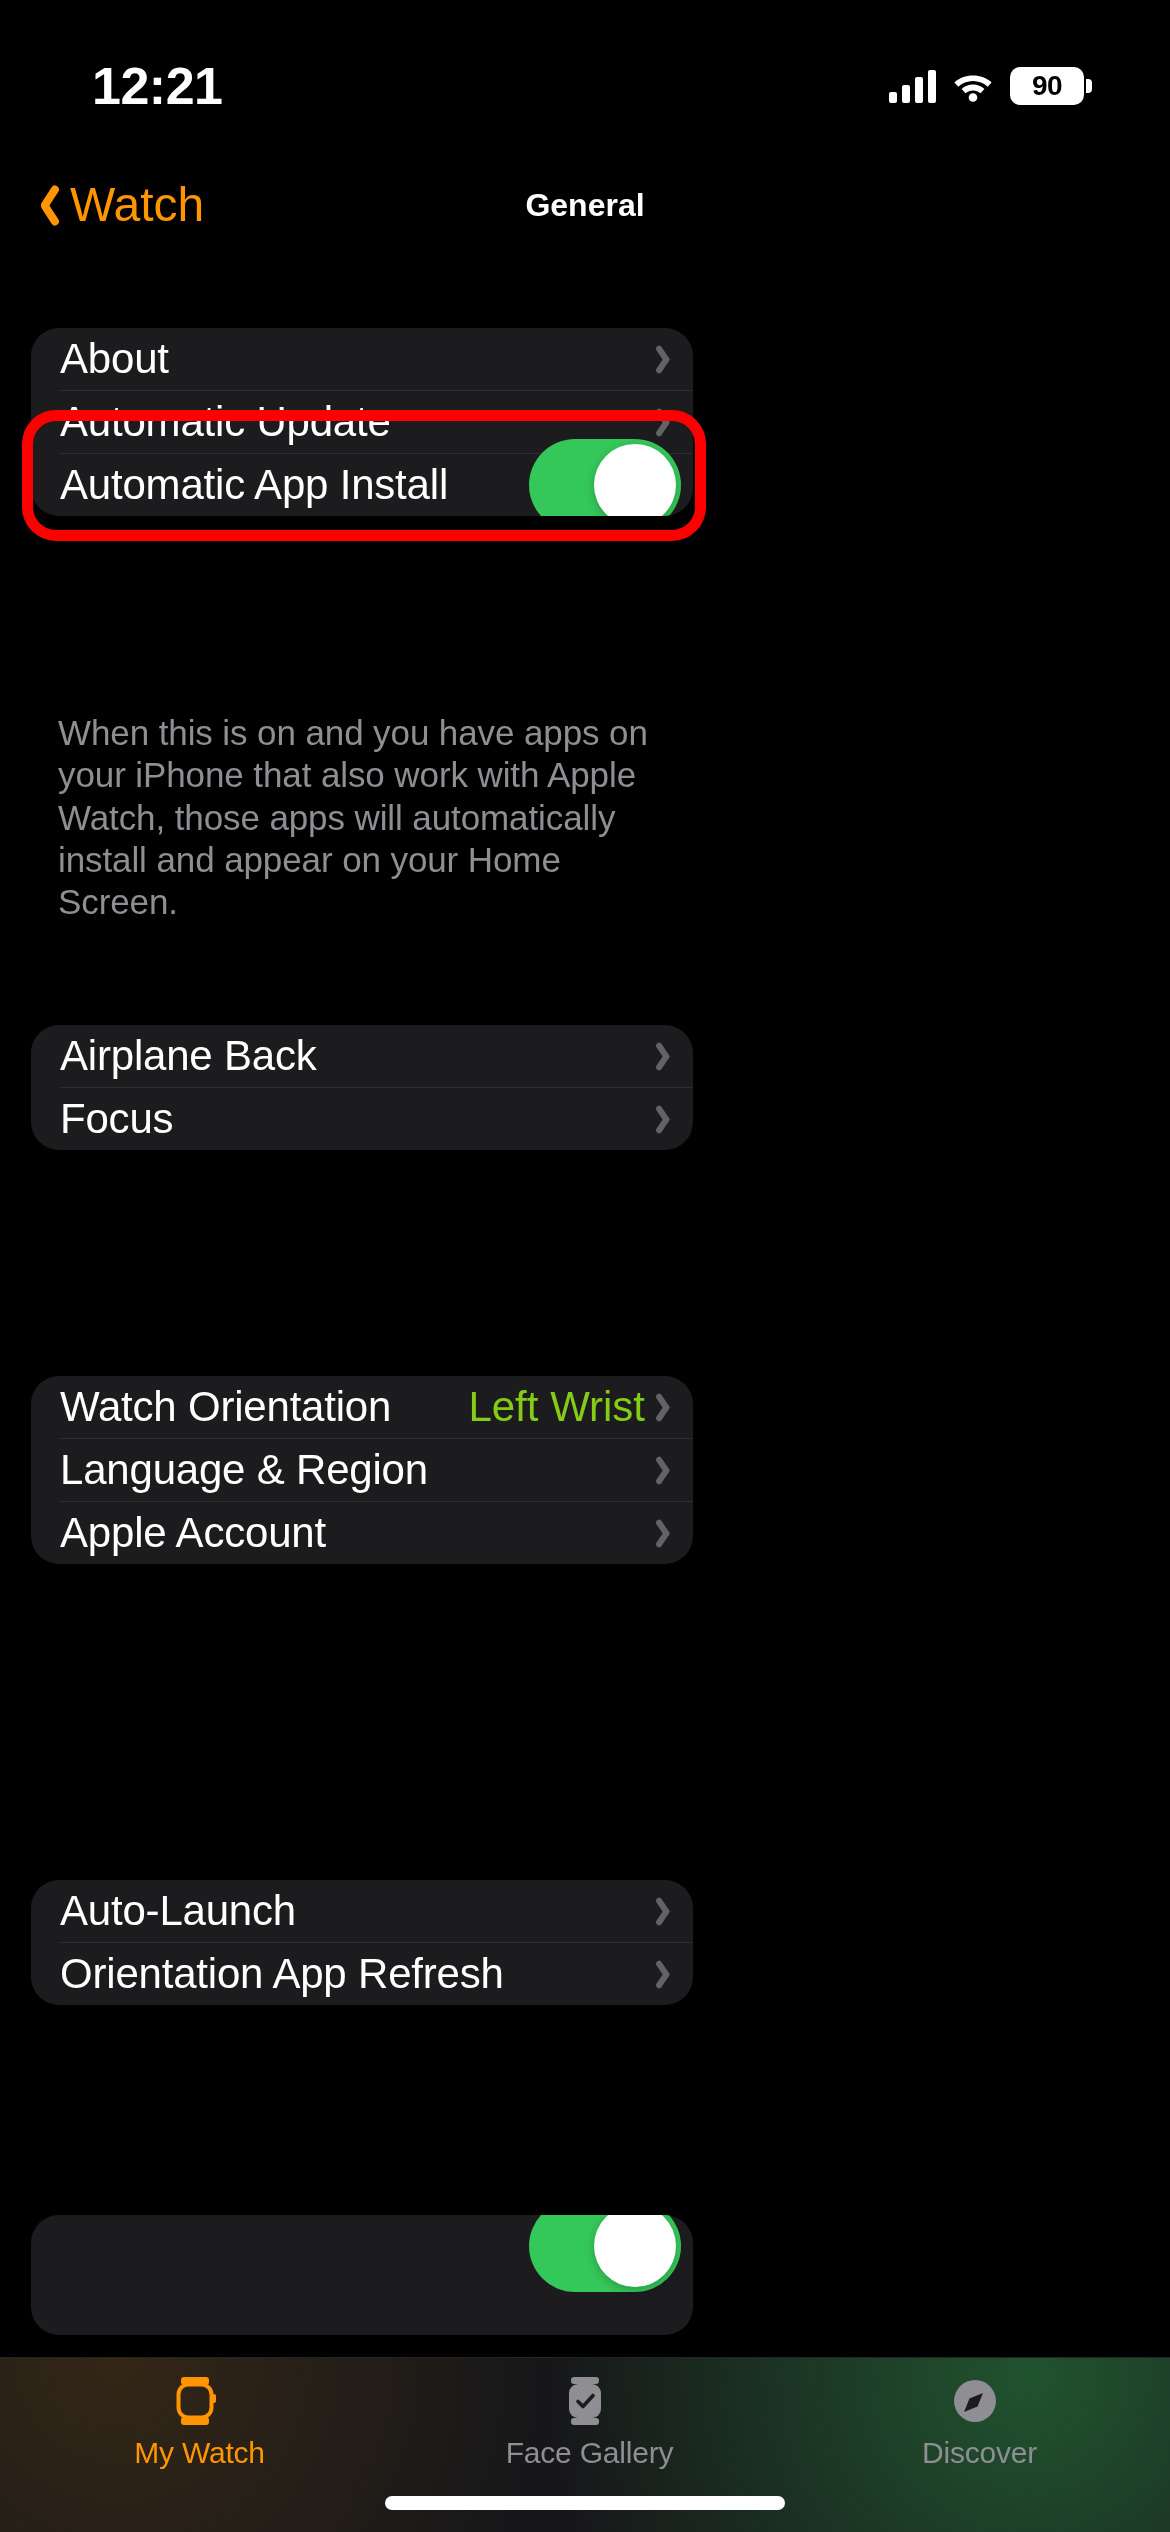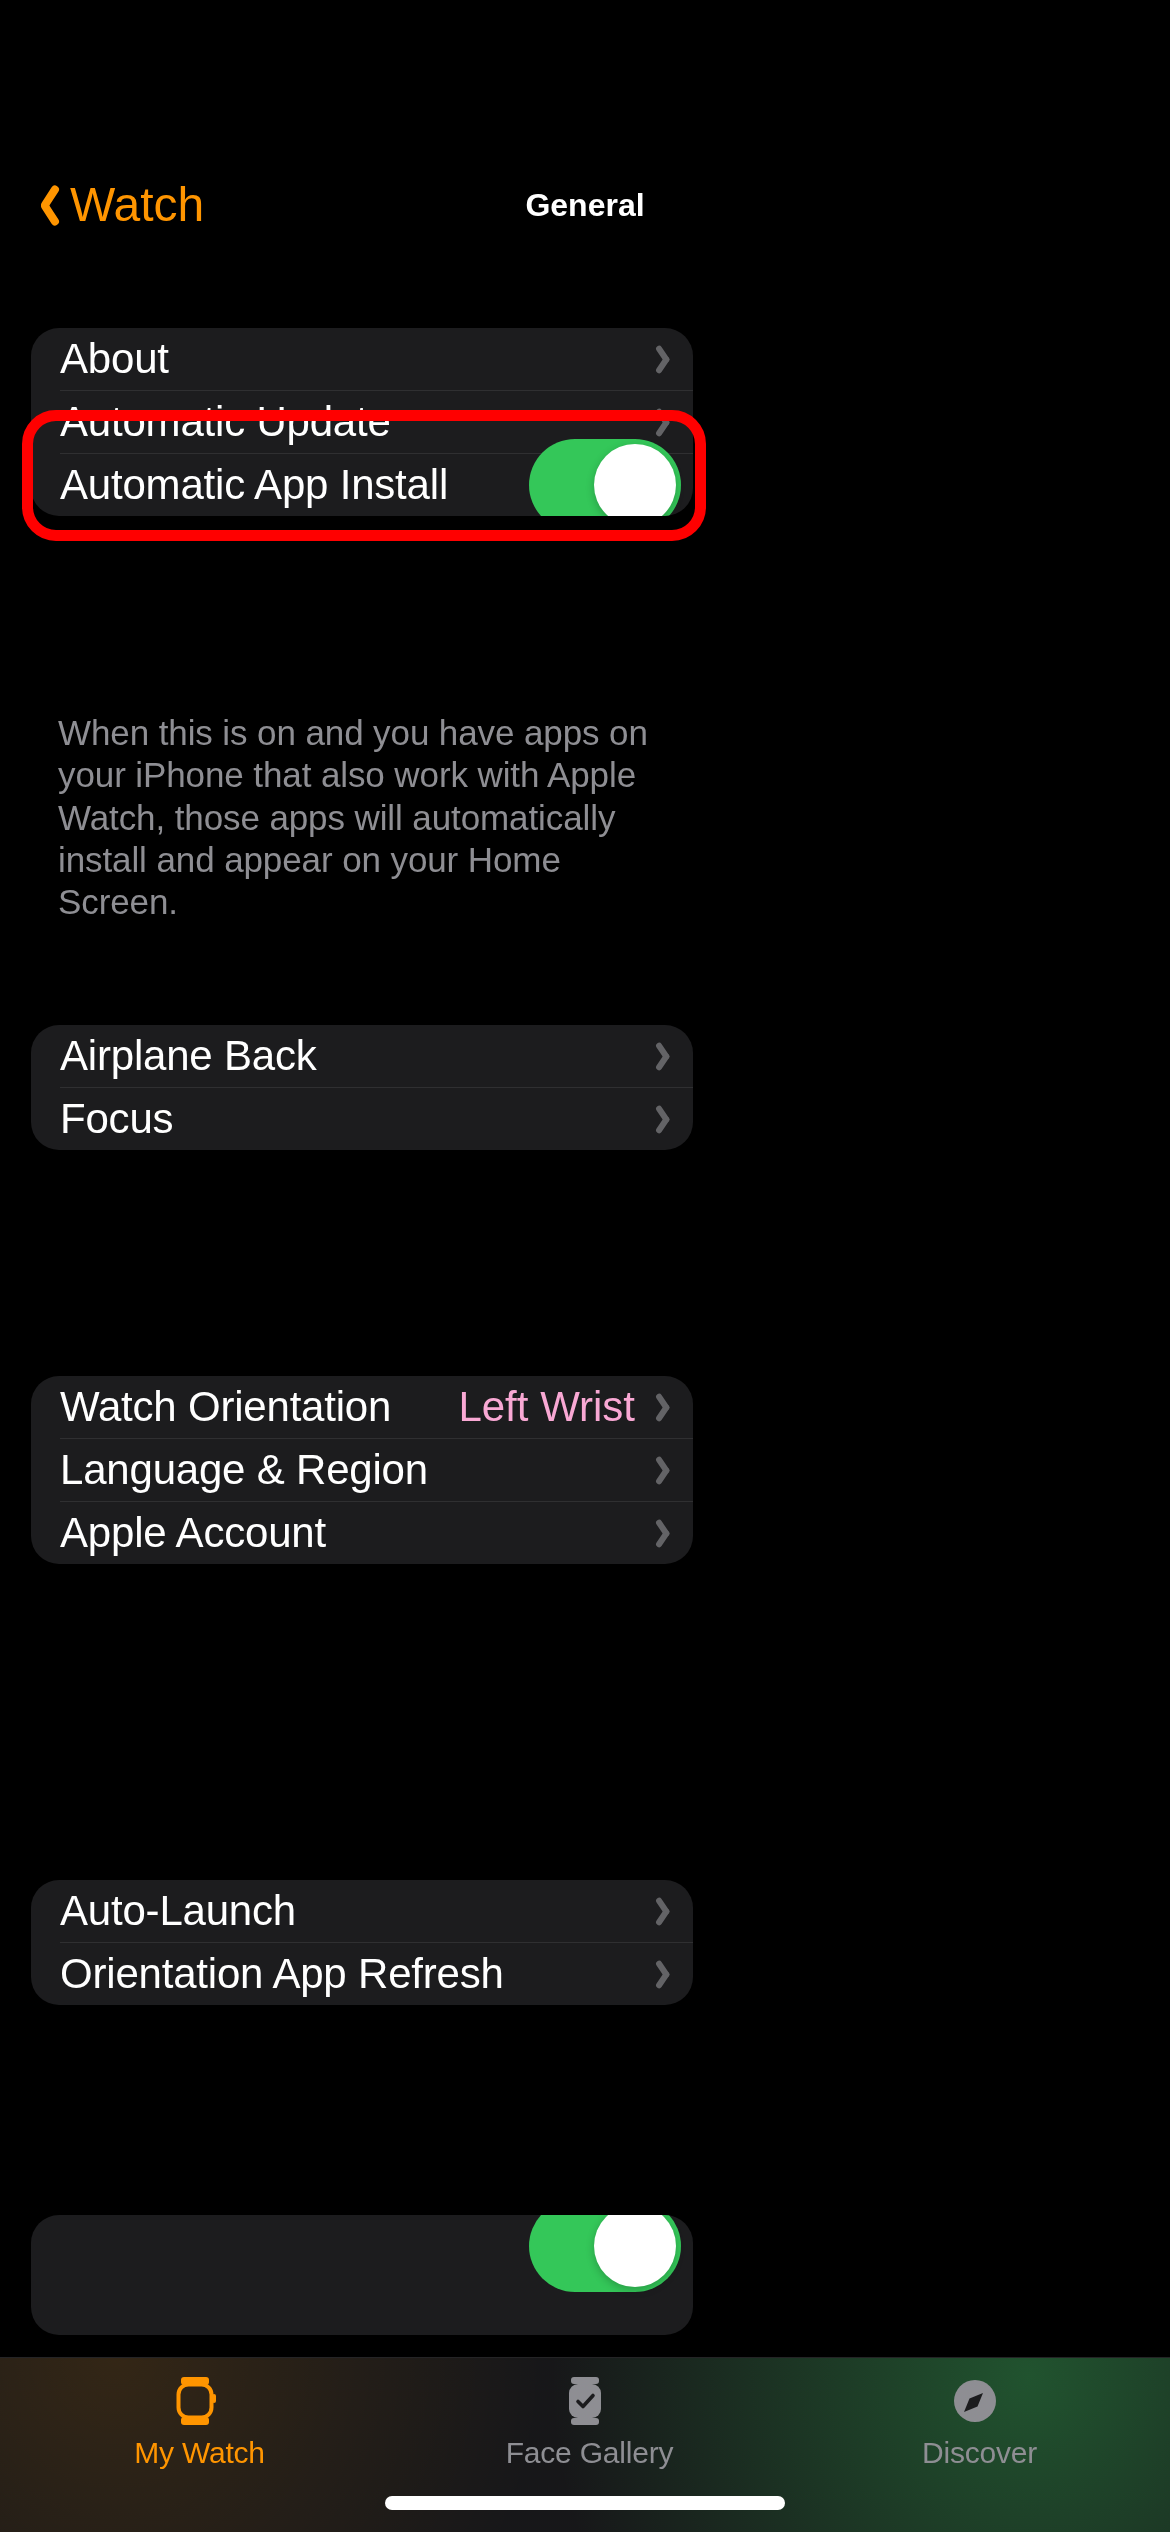--- a/index.html
+++ b/index.html
@@ -93,21 +93,21 @@
   }
   .row{
     position:relative; display:flex; align-items:center;
     height:62px; padding:0 16px 0 29px; cursor:pointer;
   }
   .row-label{
     font-size:42px; color:#fff; letter-spacing:-0.2px; flex:1;
     white-space:nowrap;
   }
   .row-value{
-    font-size:42px; color:#f9a8d4; margin-right:24px; white-space:nowrap;
+    font-size:42px; color:#84cc16; margin-right:14px; white-space:nowrap;
   }
   .chevron{
     width:18px; height:32px; position:relative; flex:0 0 auto;
   }
   .chevron:before,
   .chevron:after{
     content:""; position:absolute; left:6px; width:6px; height:19px;
     background:#636366; border-radius:3px;
   }
   .chevron:before{ top:0; transform:rotate(-34deg); transform-origin:bottom center; }
@@ -176,20 +176,41 @@
     position:absolute; left:50%; transform:translateX(-50%);
     bottom:22px; width:400px; height:14px;
     background:#fff; border-radius:7px; z-index:3;
   }
 </style>
 </head>
 <body>
 
 <div class="phone">
 
+  <div class="status-bar">
+    <div class="status-time">12:21</div>
+    <div class="status-right">
+      <div class="cellular">
+        <i></i>
+          <i></i>
+          <i></i>
+          <i></i>
+      </div>
+      <div class="wifi">
+        <svg width="42" height="32" viewBox="0 0 42 32">
+          <path d="M21 5.5c7.2 0 13.8 2.6 18.6 6.9l-3.9 4.4C31.8 13.2 26.7 11.1 21 11.1S10.2 13.2 6.3 16.8L2.4 12.4C7.2 8.1 13.8 5.5 21 5.5z" fill="#fff"></path>
+          <path d="M21 14.6c4.4 0 8.4 1.6 11.4 4.3l-3.9 4.4c-2-1.8-4.6-2.9-7.5-2.9s-5.5 1.1-7.5 2.9l-3.9-4.4c3-2.7 7-4.3 11.4-4.3z" fill="#fff"></path>
+          <circle cx="21" cy="27.5" r="4.3" fill="#fff"></circle>
+        </svg>
+      </div>
+      <div class="battery">
+        <span class="lvl">90</span>
+      </div>
+    </div>
+  </div>
 
   <div class="nav-bar">
     <div class="nav-back">
       <span class="chev"></span>
       <span class="nav-back-label">Watch</span>
     </div>
     <div class="nav-title">General</div>
   </div>
 
   <div class="content">

